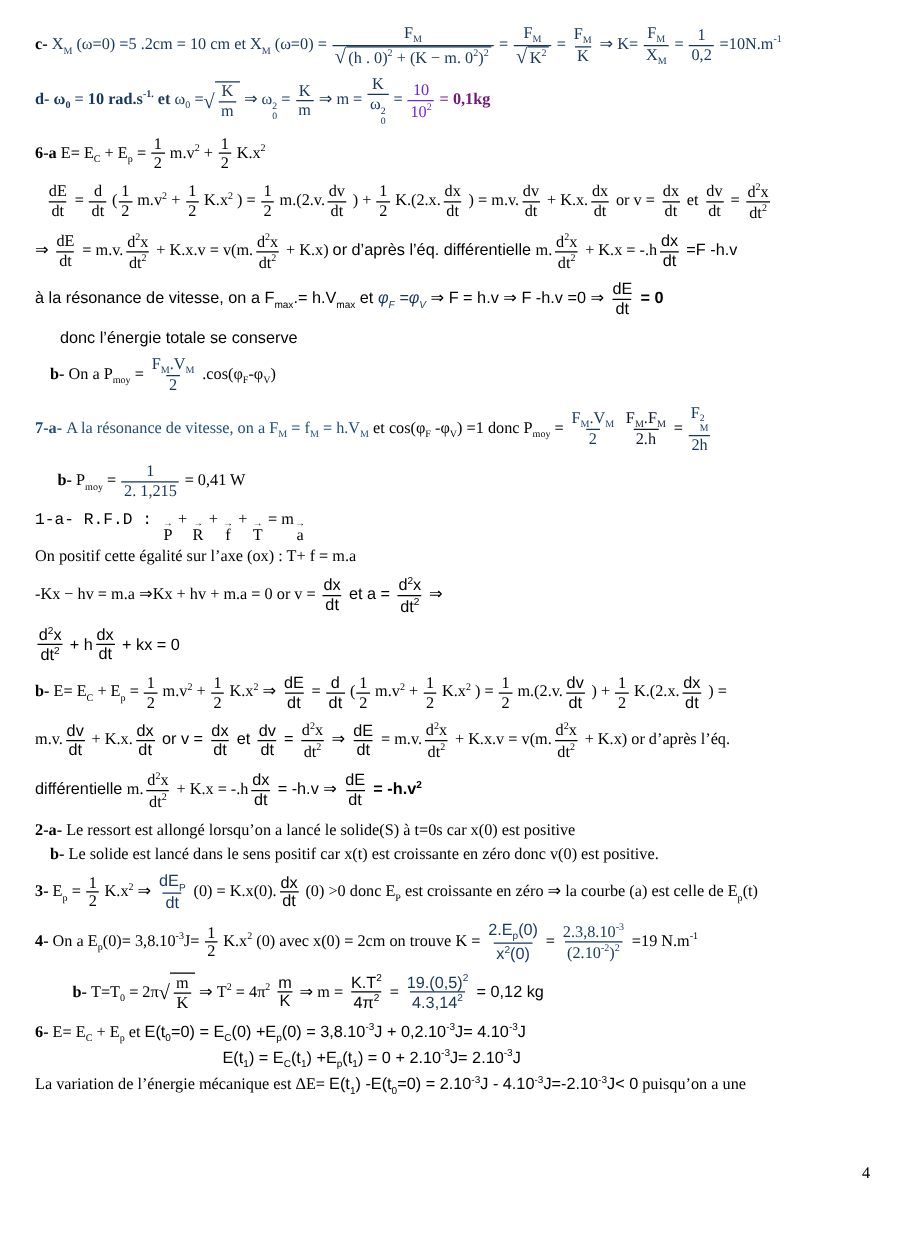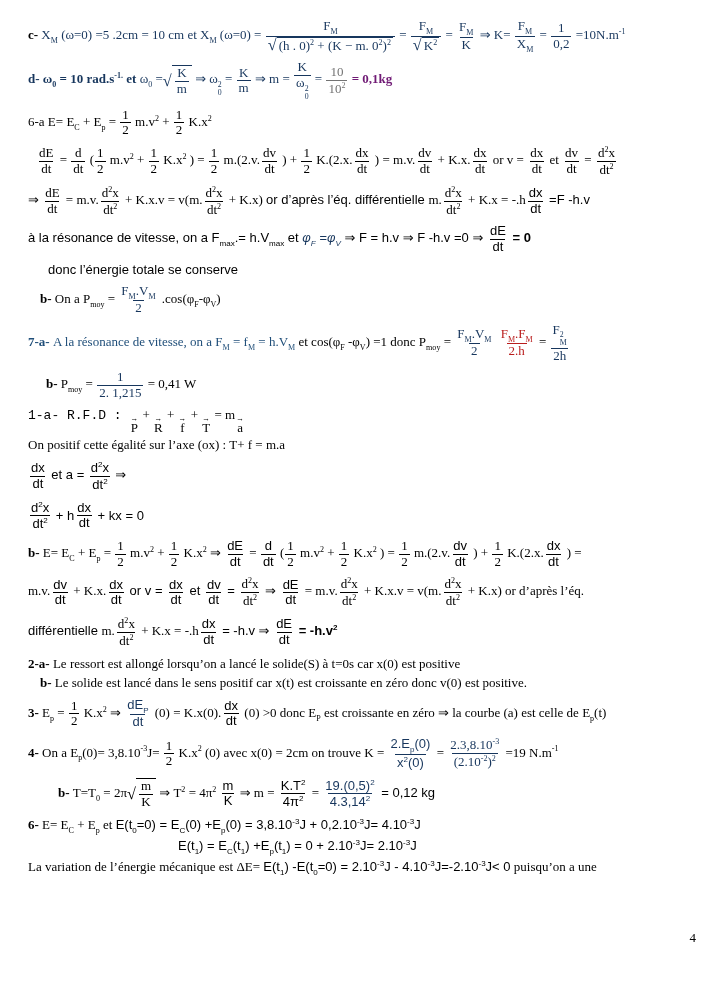--- a/index.html
+++ b/index.html
@@ -56,25 +56,25 @@
         <span>0</span>
       </span><span style="color: rgb(23, 54, 93);"> = </span><span class="fr" style="color: rgb(23, 54, 93);">
         <span class="n"><span>K</span></span>
         <span class="d"><span>m</span></span>
       </span><span style="color: rgb(23, 54, 93);"> ⇒ m = </span><span class="fr" style="color: rgb(23, 54, 93);">
         <span class="n"><span>K</span></span>
         <span class="d"><span>ω</span><span class="ss">
             <span>2</span>
             <span>0</span>
           </span></span>
-      </span><span style="color: rgb(23, 54, 93);"> = </span><span class="fr" style="color: #737373;">
+      </span><span style="color: rgb(23, 54, 93);"> = </span><span class="fr" style="color: #6d28d9;">
         <span class="n"><span>10</span></span>
         <span class="d"><span>10</span><sup>2</sup></span>
       </span><span style="font-weight: bold; color: #701a75;"> = 0,1kg</span></div>
-    <div class="lnf"><span style="font-weight: normal;">6-a </span><span> E= E</span><sub>C</sub><span> + E</span><sub>p</sub><span> = </span><span class="fr">
+    <div class="lnf"><span style="font-weight: bold;">6-a </span><span> E= E</span><sub>C</sub><span> + E</span><sub>p</sub><span> = </span><span class="fr">
         <span class="n"><span>1</span></span>
         <span class="d"><span>2</span></span>
       </span><span> m.v</span><sup>2</sup><span> + </span><span class="fr">
         <span class="n"><span>1</span></span>
         <span class="d"><span>2</span></span>
       </span><span> K.x</span><sup>2</sup></div>
     <div class="lnf" style="padding-left: 8px;"><span class="fr">
         <span class="n"><span>dE</span></span>
         <span class="d"><span>dt</span></span>
       </span><span> = </span><span class="fr">
@@ -135,21 +135,21 @@
         <span class="d"><span>dt</span></span>
       </span><span style="font-weight: bold;"> = 0</span></div>
     <div class="ln" style="font-family: &quot;Liberation Sans&quot;, sans-serif; padding-left: 20px;"><span>donc l’énergie totale se conserve</span></div>
     <div class="lnf" style="padding-left: 12px;"><span style="font-weight: bold;">b- </span><span>On a P</span><sub>moy</sub><span> = </span><span class="fr" style="color: rgb(23, 54, 93);">
         <span class="n"><span>F</span><sub>M</sub><span>.V</span><sub>M</sub></span>
         <span class="d"><span>2</span></span>
       </span><span> .cos(φ</span><sub>F</sub><span>-φ</span><sub>V</sub><span>)</span></div>
     <div class="lnf"><span style="font-weight: bold; color: rgb(31, 78, 121);">7-a- </span><span style="color: rgb(31, 78, 121);"> A la résonance de vitesse, on a F</span><sub style="color: rgb(31, 78, 121);">M</sub><span style="color: rgb(31, 78, 121);"> = f</span><sub style="color: rgb(31, 78, 121);">M</sub><span style="color: rgb(31, 78, 121);"> = h.V</span><sub style="color: rgb(31, 78, 121);">M</sub><span> et  cos(φ</span><sub>F</sub><span> -φ</span><sub>V</sub><span>) =1 donc  P</span><sub>moy</sub><span> = </span><span class="fr" style="color: rgb(23, 54, 93);">
         <span class="n"><span>F</span><sub>M</sub><span>.V</span><sub>M</sub></span>
         <span class="d"><span>2</span></span>
-      </span><span>  </span><span class="fr" style="color: #b91c1c;">
+      </span><span>  </span><span class="fr" style="color: #0f172a;">
         <span class="n"><span>F</span><sub>M</sub><span>.F</span><sub>M</sub></span>
         <span class="d"><span>2.h</span></span>
       </span><span> = </span><span class="fr" style="color: rgb(23, 54, 93);">
         <span class="n"><span>F</span><span class="ss">
             <span>2</span>
             <span>M</span>
           </span></span>
         <span class="d"><span>2h</span></span>
       </span></div>
     <div class="lnf" style="padding-left: 18px;"><span style="font-weight: bold;">b- </span><span>P</span><sub>moy</sub><span> = </span><span class="fr" style="color: rgb(23, 54, 93);">
@@ -166,21 +166,21 @@
         <span class="ar">→</span>
         <span>f</span>
       </span><span> + </span><span class="vec">
         <span class="ar">→</span>
         <span>T</span>
       </span><span> = m</span><span class="vec">
         <span class="ar">→</span>
         <span>a</span>
       </span></div>
     <div class="ln"><span>On positif cette égalité sur l’axe (ox) : T+ f  = m.a</span></div>
-    <div class="lnf"><span class="fr" style="font-family: &quot;Liberation Sans&quot;, sans-serif;">
+    <div class="lnf"><span>-Kx − hv = m.a ⇒Kx + hv + m.a  = 0  or  v = </span><span class="fr" style="font-family: &quot;Liberation Sans&quot;, sans-serif;">
         <span class="n"><span>dx</span></span>
         <span class="d"><span>dt</span></span>
       </span><span style="font-family: &quot;Liberation Sans&quot;, sans-serif;"> et a = </span><span class="fr" style="font-family: &quot;Liberation Sans&quot;, sans-serif;">
         <span class="n"><span>d</span><sup>2</sup><span>x</span></span>
         <span class="d"><span>dt</span><sup>2</sup></span>
       </span><span> ⇒</span></div>
     <div class="lnf" style="font-family: &quot;Liberation Sans&quot;, sans-serif;"><span class="fr">
         <span class="n"><span>d</span><sup>2</sup><span>x</span></span>
         <span class="d"><span>dt</span><sup>2</sup></span>
       </span><span> + h</span><span class="fr">

